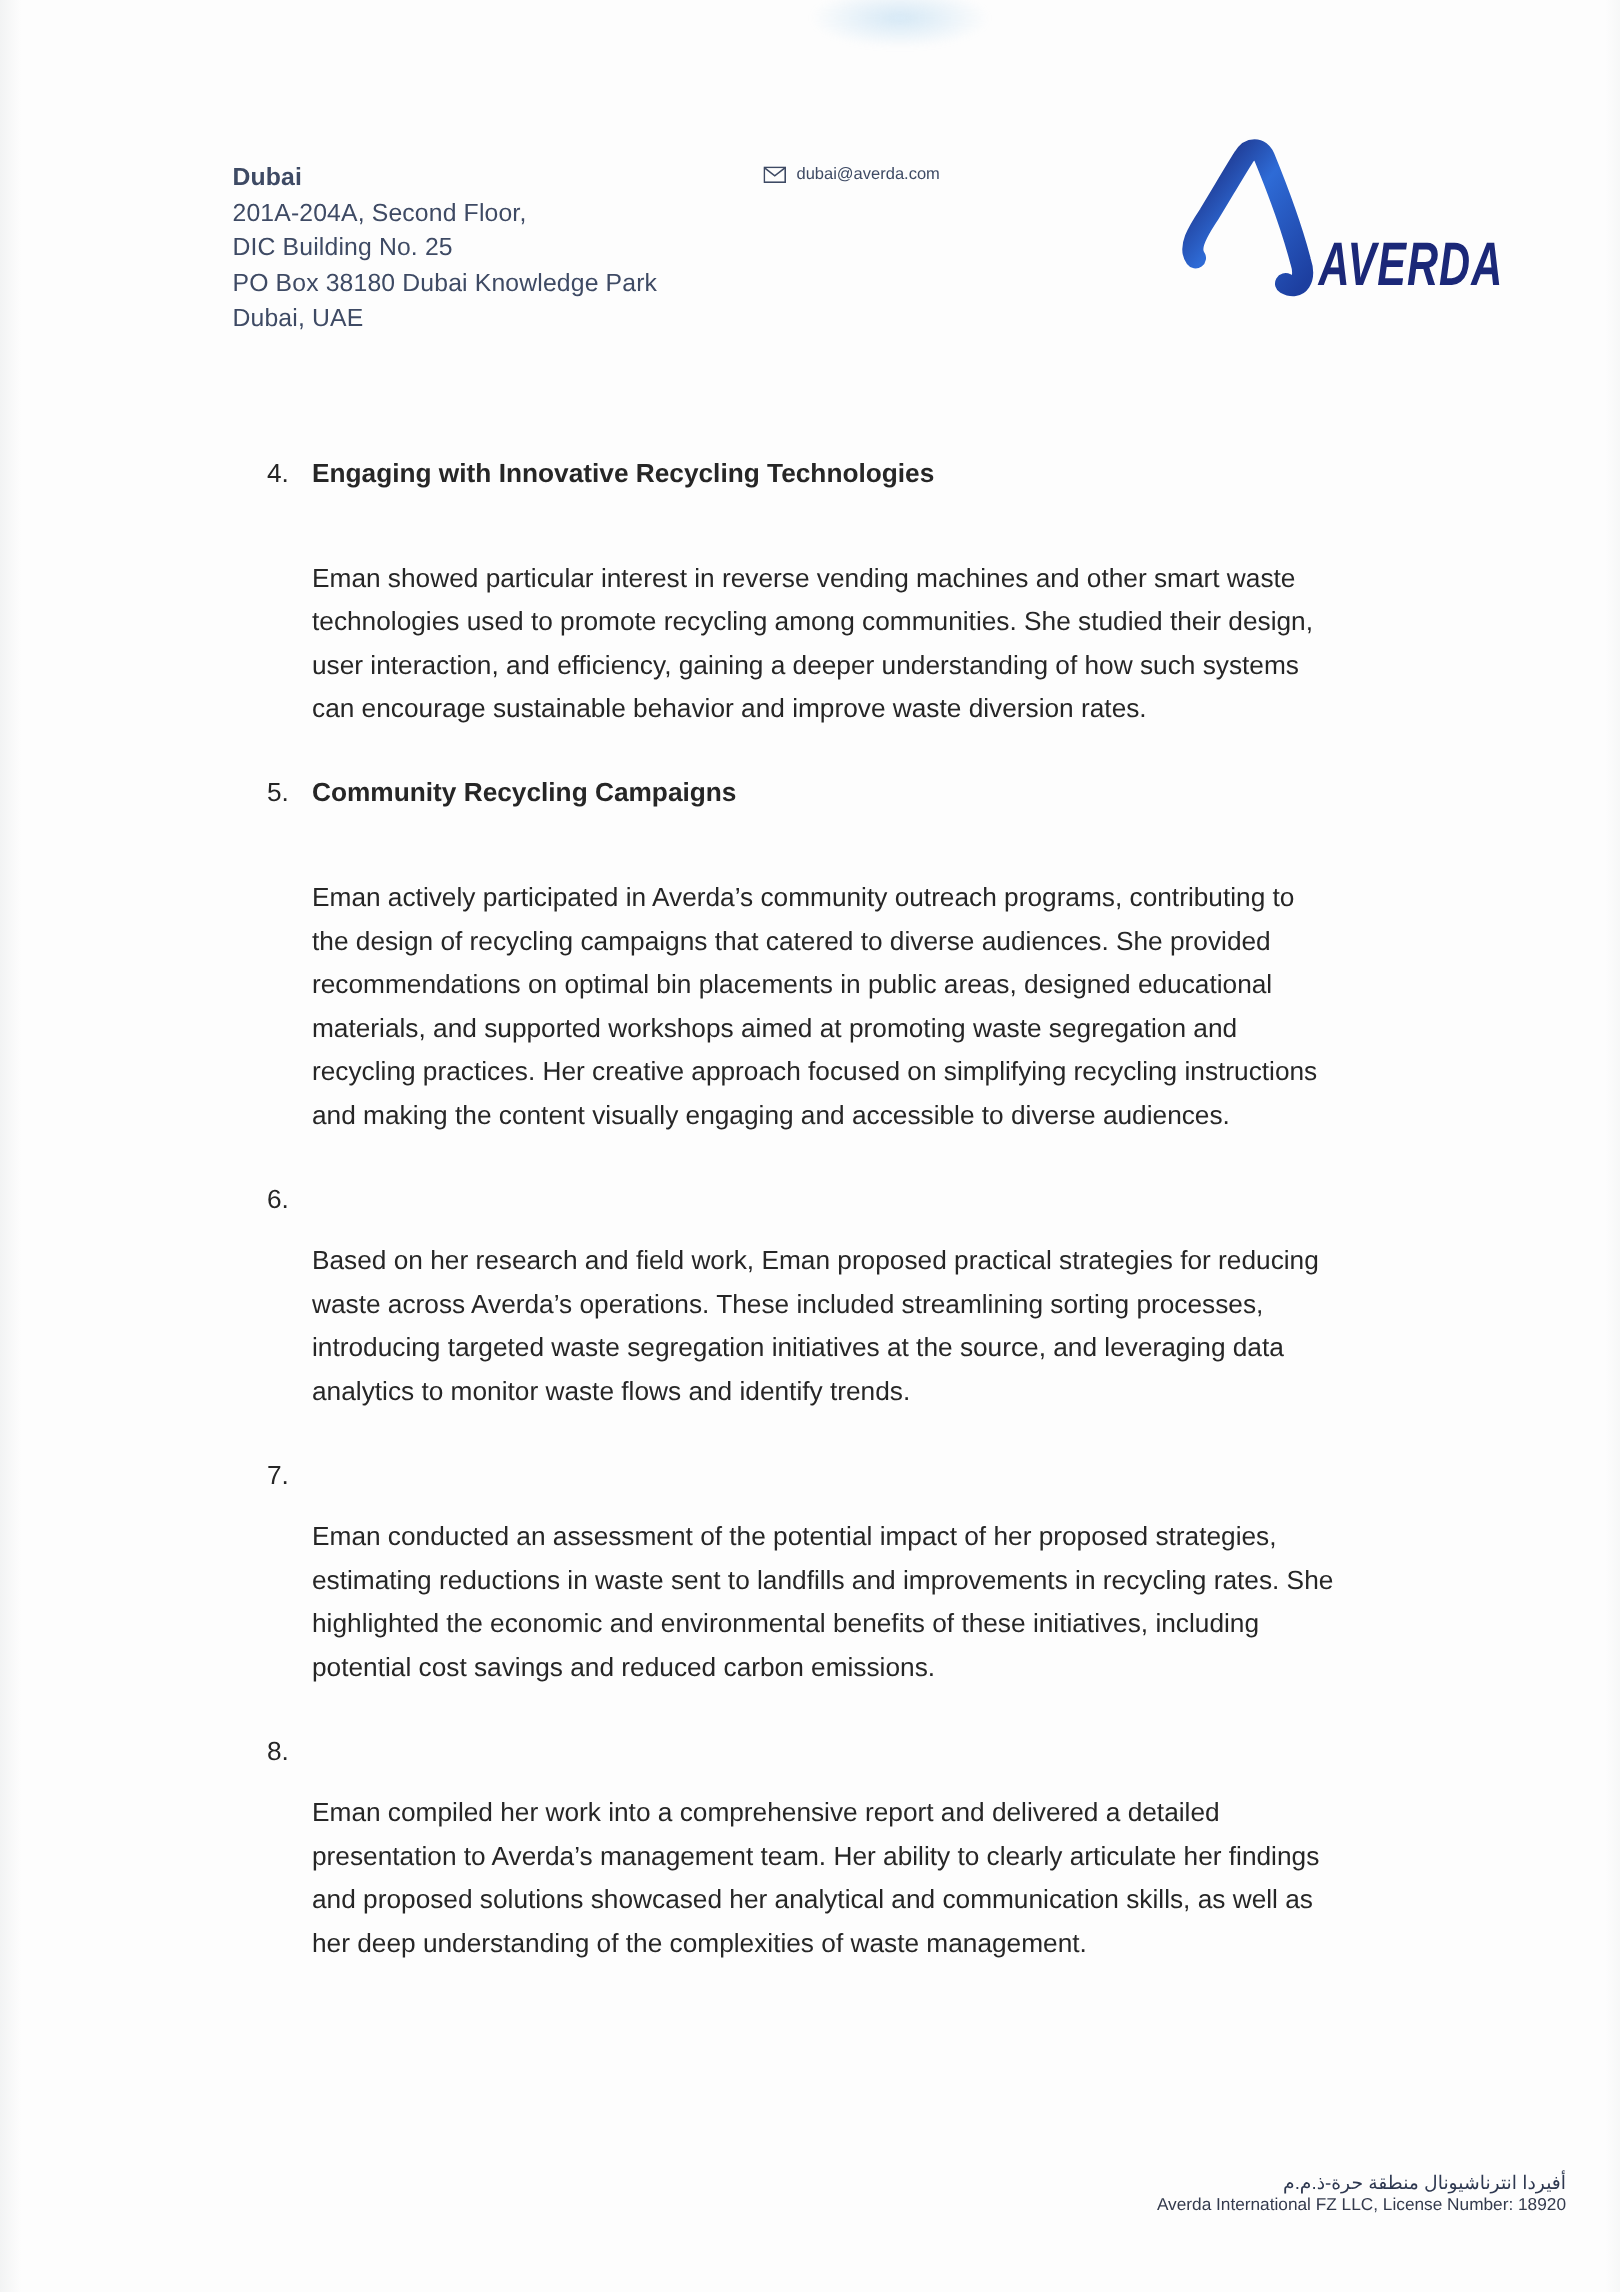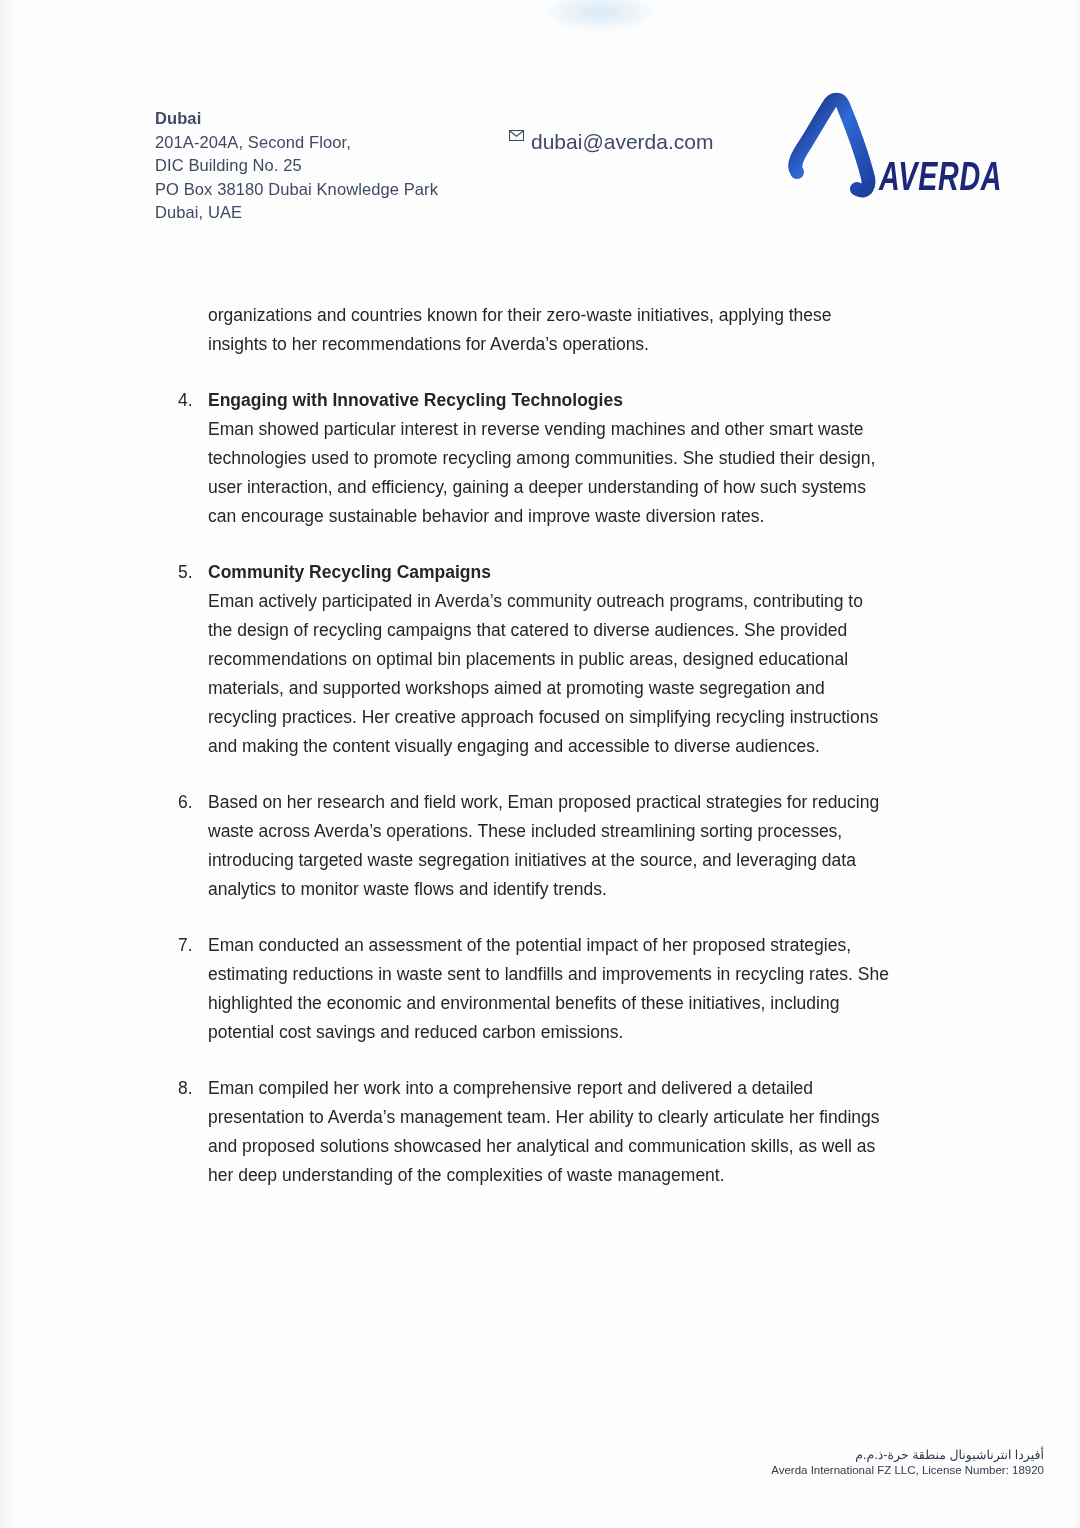--- a/index.html
+++ b/index.html
@@ -25,23 +25,23 @@
   }
   
   .address{
     position:absolute;left:155px;top:107px;
     color:#3e4a64;font-size:16.5px;line-height:23.5px;
     letter-spacing:.1px;
   }
   .address .office{font-weight:700;}
   .address .lines{white-space:pre-line;}
   .email{
-    position:absolute;left:509px;top:130px;
-    display:flex;gap:7px;
-    color:#3e4a64;font-size:21px;
+    position:absolute;left:509px;top:110px;
+    display:flex;align-items:center;gap:7px;
+    color:#3e4a64;font-size:11px;
   }
   .email svg{display:block;}
   .logo{
     position:absolute;left:785px;top:88px;
     display:flex;align-items:flex-end;
   }
   .logo-mark{width:92px;height:112px;}
   .logo-text{
     font-size:41px;font-weight:700;font-style:italic;
     color:#1b2878;letter-spacing:1px;
@@ -50,21 +50,21 @@
   }
   
   .content{
     position:absolute;left:178px;top:301px;width:810px;
     color:#262626;font-size:17.5px;line-height:29px;
   }
   .intro{margin-left:30px;white-space:pre-line;margin-bottom:27px;}
   .item{display:flex;margin-bottom:27px;}
   .item .num{width:30px;flex:0 0 30px;}
   .item .title{font-weight:700;}
-  .item .para{white-space:pre-line;}
+  .item .para{white-space:pre-line;margin-top:41px;}
   
   .footer{
     position:absolute;right:36px;bottom:50px;text-align:right;
     color:#333a4d;
   }
   .footer .ar{font-size:12.5px;line-height:15px;direction:rtl;color:#2e3850;}
   .footer .en{font-size:11.5px;line-height:15px;}
 </style>
 </head>
 <body>
@@ -100,22 +100,20 @@
           <stop offset="1" stop-color="#1d3fa0"></stop>
         </linearGradient>
       </defs>
       <path d="M12,84 C7,77 13,67 21,55 C29,42 37,28 44,17 C48,10 55,10 58,17 C67,39 76,63 82,86 C86,98 81,106 72,101" fill="none" stroke="url(#lg)" stroke-width="14" stroke-linecap="round" stroke-linejoin="round"></path>
     </svg>
     <div class="logo-text">AVERDA</div>
   </div>
 
   <div class="content">
 
-    <div class="intro">organizations and countries known for their zero-waste initiatives, applying these
-insights to her recommendations for Averda’s operations.</div>
 
     <div class="item">
       <div class="num">4.</div>
       <div class="txt">
         <div class="title">Engaging with Innovative Recycling Technologies</div>
         <div class="para">Eman showed particular interest in reverse vending machines and other smart waste
 technologies used to promote recycling among communities. She studied their design,
 user interaction, and efficiency, gaining a deeper understanding of how such systems
 can encourage sustainable behavior and improve waste diversion rates.</div>
       </div>

